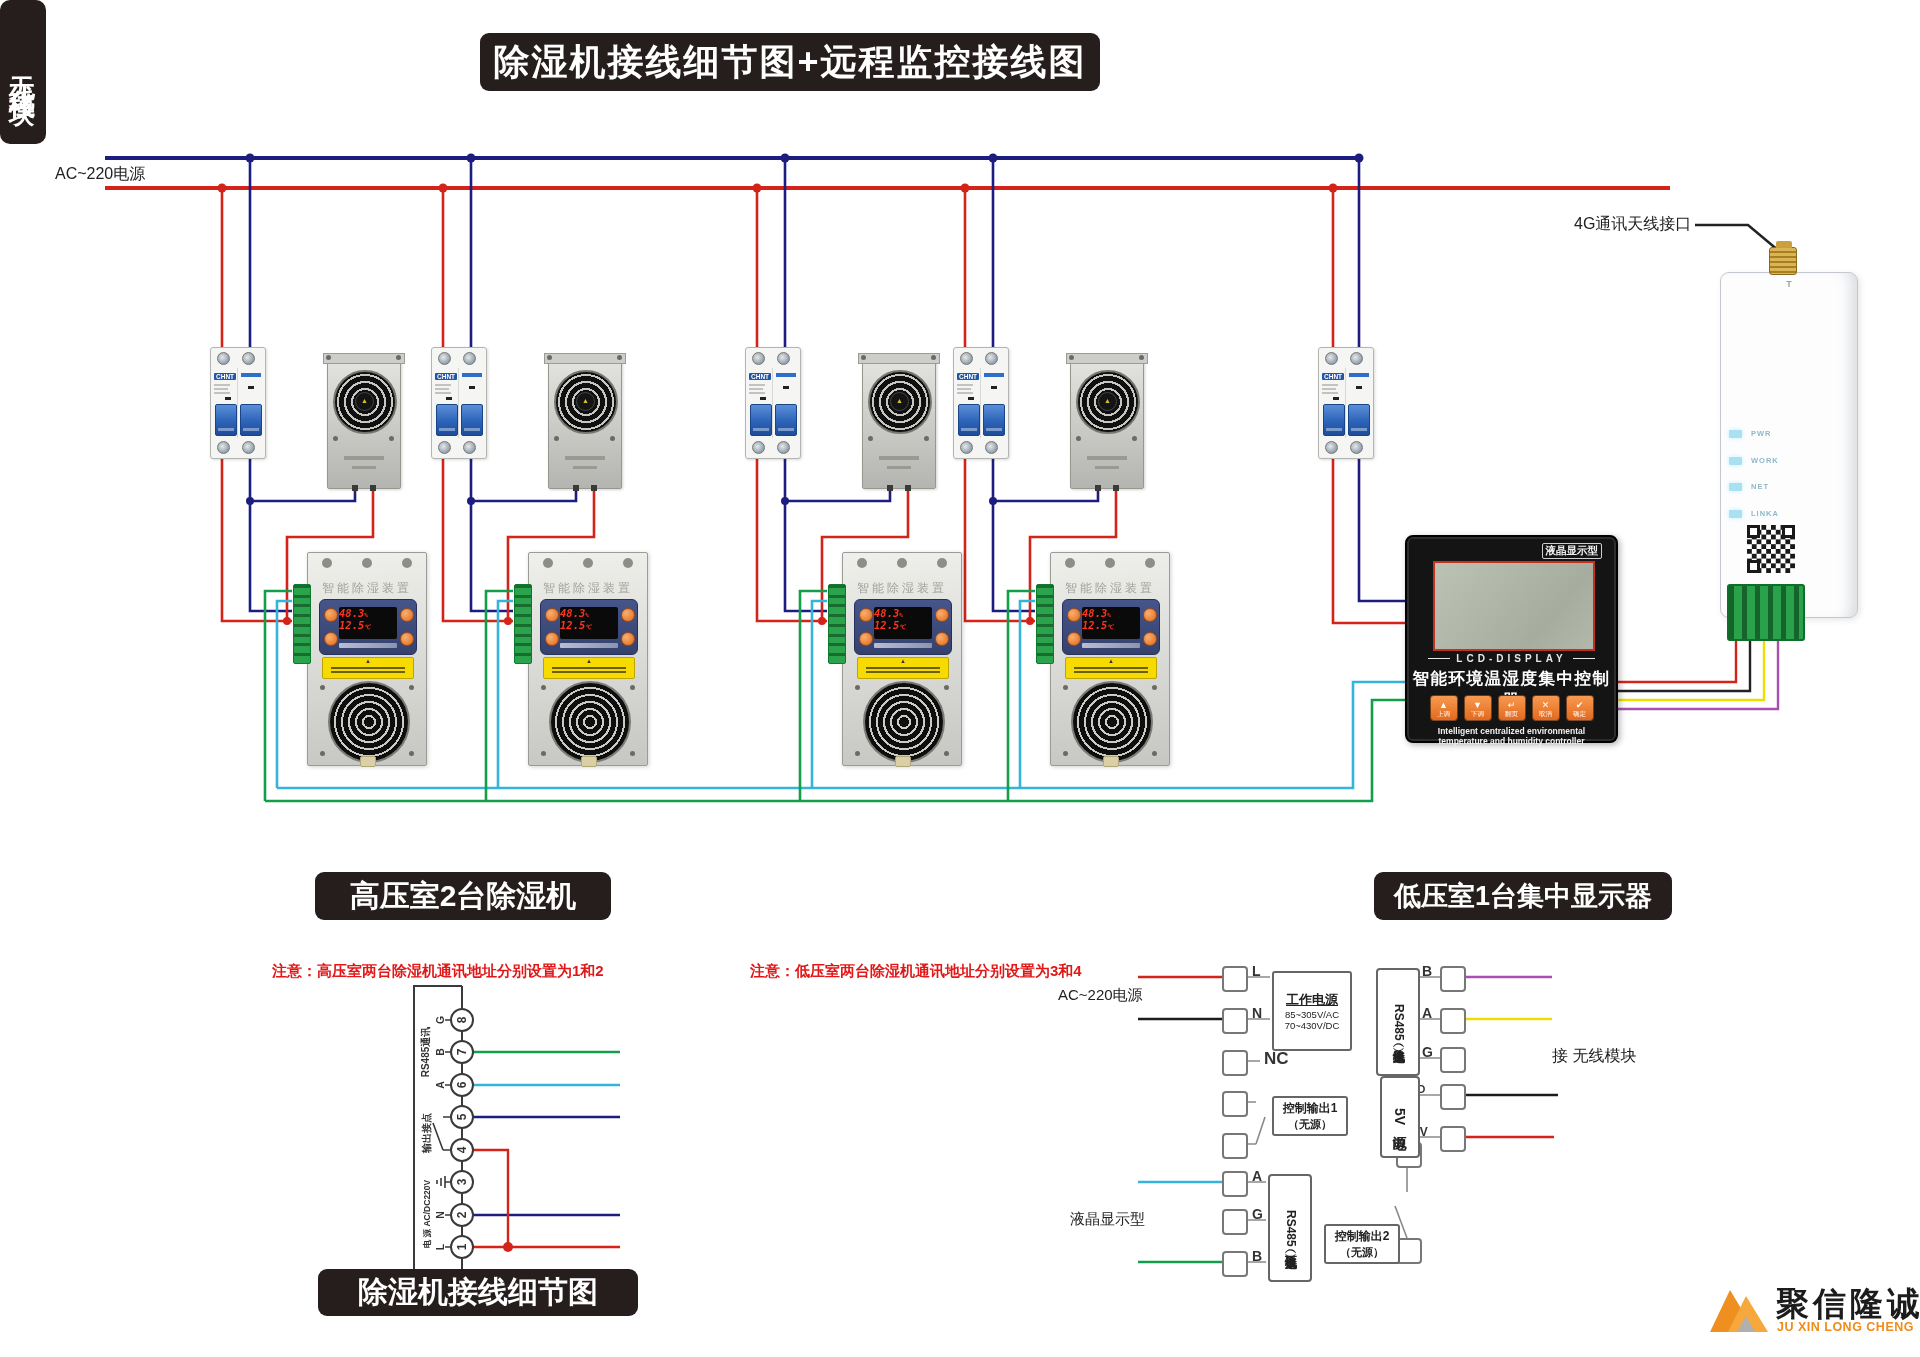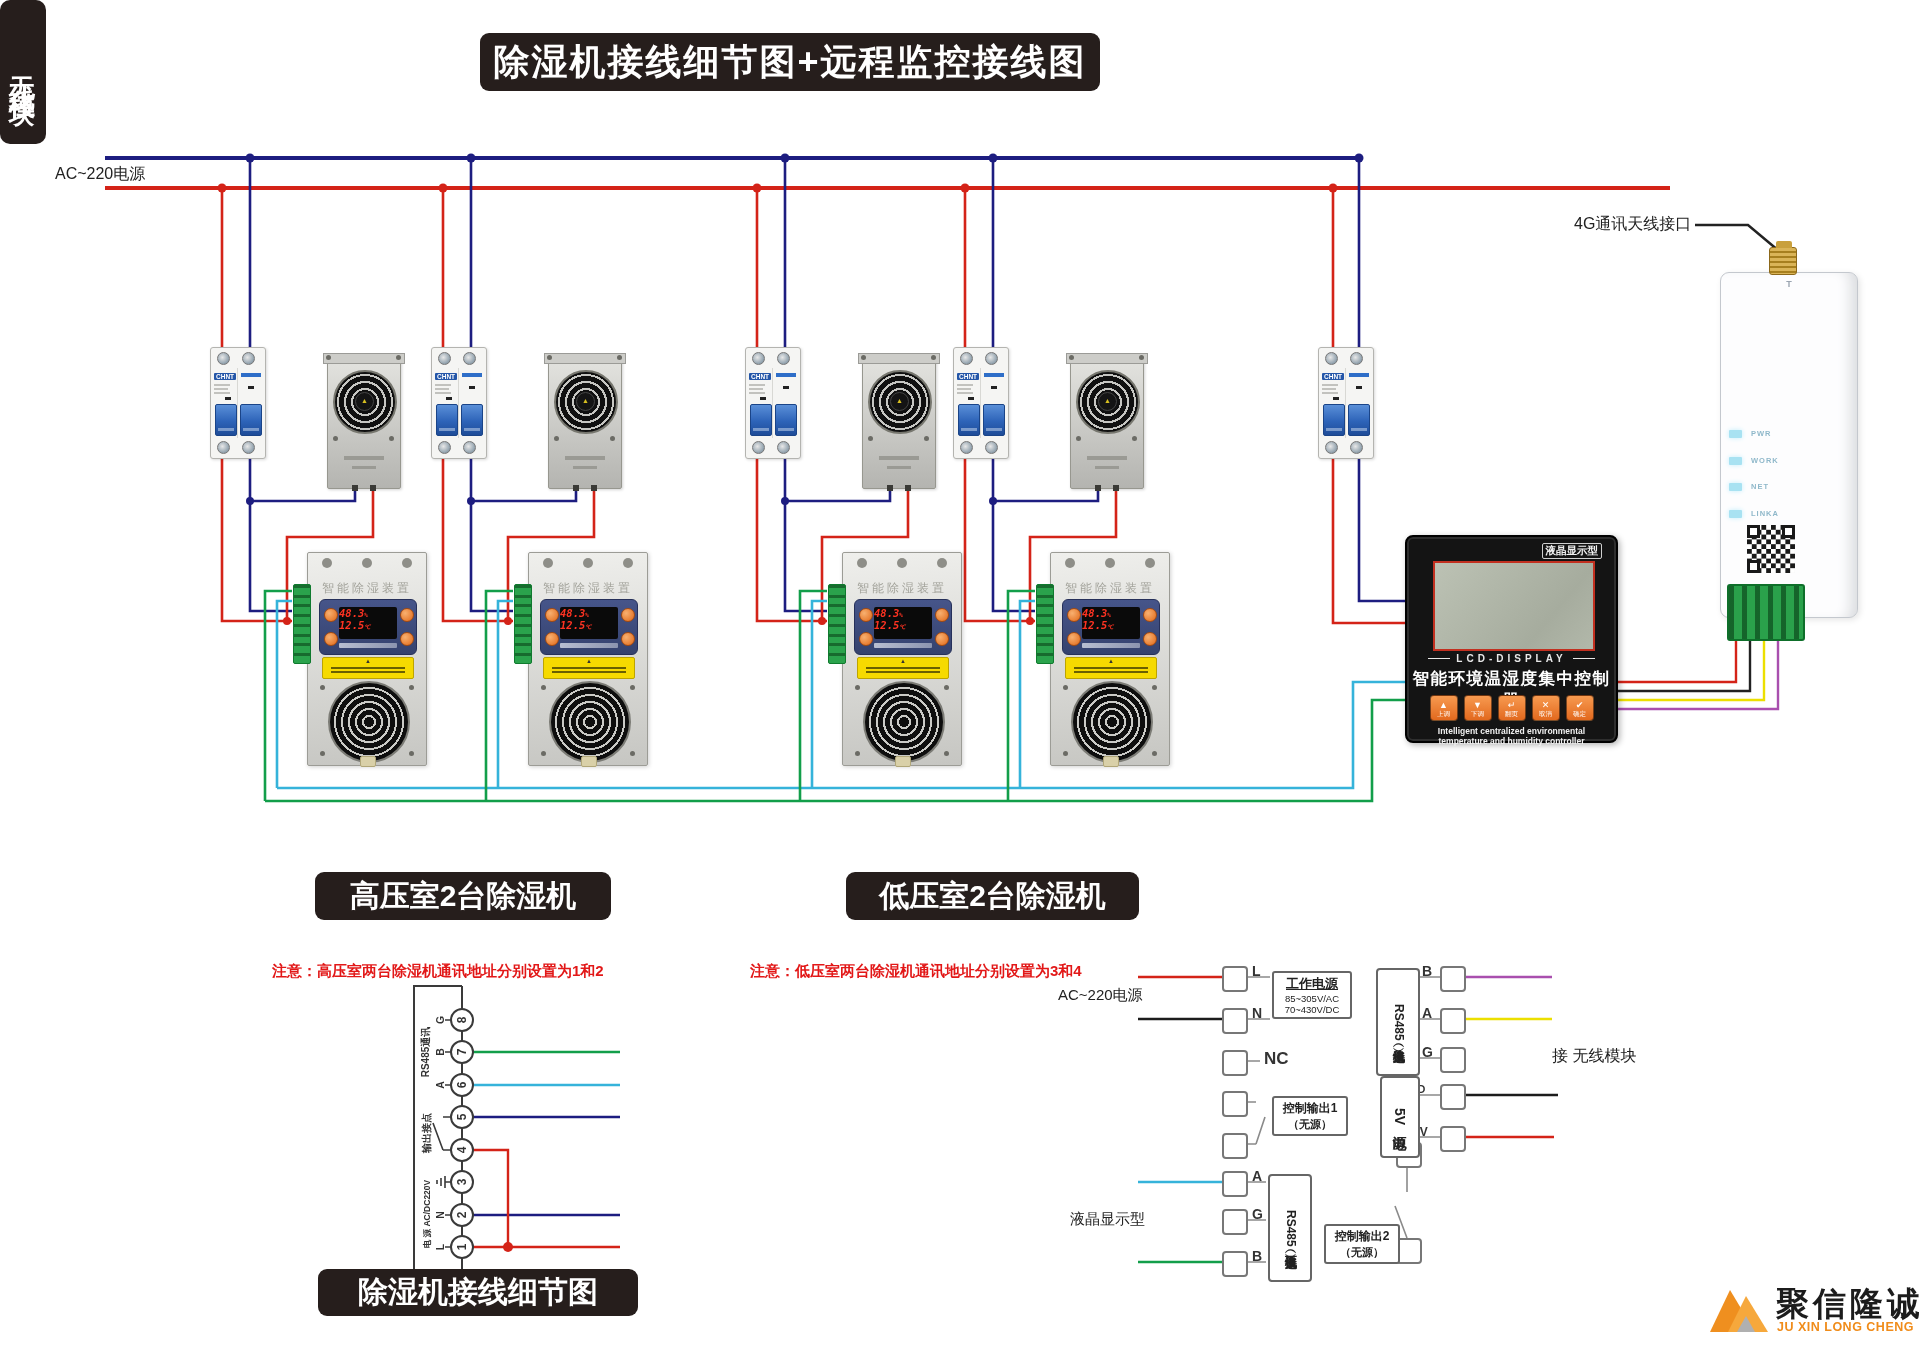--- a/index.html
+++ b/index.html
@@ -319,21 +319,21 @@
     <div class="mod-qr">
       <span style="left:0;top:0;"></span>
         <span style="left:35px;top:0;"></span>
         <span style="left:0;top:35px;"></span>
     </div>
     <div class="mod-term"></div>
   </div>
   <div class="wlabel">无线模块</div>
 
   <div class="darkbox sec-box" style="left:315px;top:872px;width:296px;height:48px;">高压室2台除湿机</div>
-  <div class="darkbox sec-box" style="left:846px;top:872px;width:293px;height:48px;">低压室2台除湿机</div>
+  <div class="darkbox sec-box" style="left:1374px;top:872px;width:298px;height:48px;font-size:27px;">低压室1台集中显示器</div>
   <div class="note" style="left:272px;top:962px;">注意：高压室两台除湿机通讯地址分别设置为1和2</div>
   <div class="note" style="left:750px;top:962px;">注意：低压室两台除湿机通讯地址分别设置为3和4</div>
 
   <div class="darkbox cap-box" style="left:318px;top:1269px;width:320px;height:47px;">除湿机接线细节图</div>
 
   <div class="plainlabel" style="left:1058px;top:986px;font-size:15px;">AC~220电源</div>
   <div class="plainlabel" style="left:1070px;top:1210px;font-size:15px;">液晶显示型</div>
   <div class="plainlabel" style="left:1552px;top:1046px;font-size:16px;text-align:right;">接 无线模块</div>
 
   <div class="tq" style="left:1222px;top:966px;"></div>
@@ -359,21 +359,21 @@
   <div class="tlb" style="left:1252px;top:1168px;">A</div>
   <div class="tlb" style="left:1252px;top:1206px;">G</div>
   <div class="tlb" style="left:1252px;top:1248px;">B</div>
 
   <div class="tlb" style="left:1422px;top:963px;">B</div>
   <div class="tlb" style="left:1422px;top:1005px;">A</div>
   <div class="tlb" style="left:1422px;top:1044px;">G</div>
   <div class="tlb" style="left:1402px;top:1083px;font-size:10.5px;">GND</div>
   <div class="tlb" style="left:1406px;top:1125px;font-size:12px;">+5V</div>
 
-  <div class="wbox" style="left:1272px;top:971px;width:74px;padding:2px 1px;">
+  <div class="wbox" style="left:1272px;top:971px;width:74px;padding:18px 1px;">
     <span style="display:block;font-size:13px;font-weight:bold;text-decoration:underline;">工作电源</span>
     <span style="display:block;font-size:9.5px;">85~305V/AC</span>
     <span style="display:block;font-size:9.5px;">70~430V/DC</span>
   </div>
   <div class="wbox" style="left:1272px;top:1096px;width:72px;padding:2px 0;font-weight:bold;">
     <span style="display:block;font-size:12px;">控制输出1</span>
     <span style="display:block;font-size:11px;">（无源）</span>
   </div>
   <div class="wbox" style="left:1324px;top:1224px;width:72px;padding:2px 0;font-weight:bold;">
     <span style="display:block;font-size:12px;">控制输出2</span>

